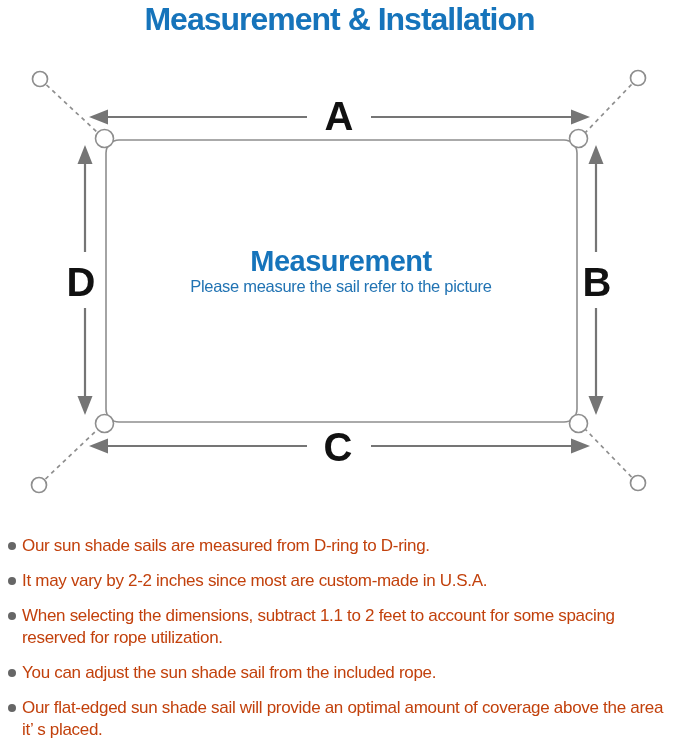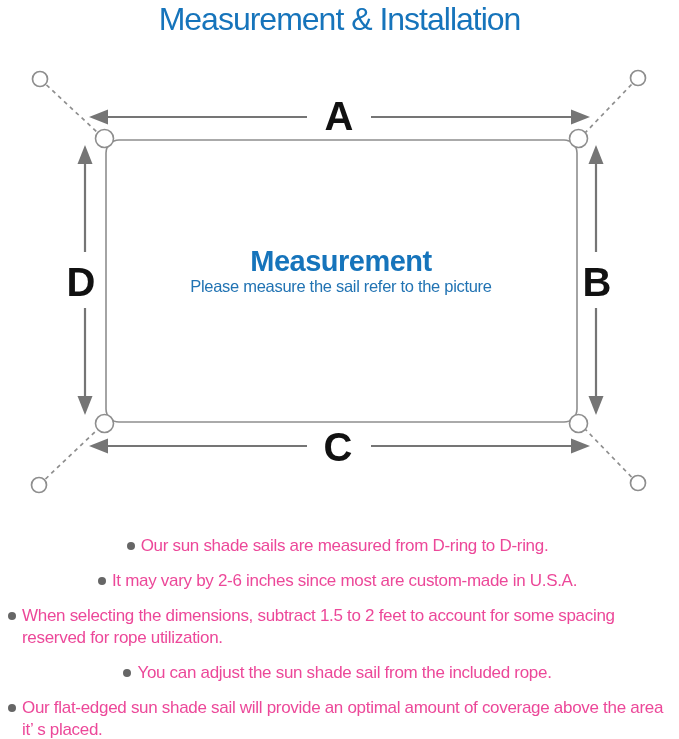--- a/index.html
+++ b/index.html
@@ -15,21 +15,21 @@
     overflow: hidden;
     font-family: "Liberation Sans", sans-serif;
   }
   .page-title {
     position: absolute;
     top: 1px;
     left: 0;
     right: 0;
     text-align: center;
     font-size: 32px;
-    font-weight: normal;
+    font-weight: bold;
     letter-spacing: -1px;
     color: #1674bb;
   }
   .diagram {
     position: absolute;
     top: 0;
     left: 0;
   }
   svg text {
     font-family: "Liberation Sans", sans-serif;
@@ -56,25 +56,24 @@
     left: 0;
     right: 0;
     margin: 0;
     padding: 0 12px 0 0;
     list-style: none;
   }
   .notes li {
     display: flex;
     align-items: flex-start;
     margin-bottom: 13px;
-    color: #ec4899;
+    color: #c2410c;
     font-size: 17px;
     line-height: 22px;
     letter-spacing: -0.3px;
-    justify-content: center;
   }
   .bullet-dot {
     flex: 0 0 auto;
     width: 8px;
     height: 8px;
     border-radius: 50%;
     background: #666666;
     margin: 7px 6px 0 8px;
   }
 </style>
@@ -145,25 +144,25 @@
   <text class="center-caption" x="341" y="292" text-anchor="middle">Please measure the sail refer to the picture</text>
 </svg>
 
 <ul class="notes">
   <li>
     <span class="bullet-dot"></span>
     <span>Our sun shade sails are measured from D-ring to D-ring.</span>
   </li>
   <li>
     <span class="bullet-dot"></span>
-    <span>It may vary by 2-6 inches since most are custom-made in U.S.A.</span>
+    <span>It may vary by 2-2 inches since most are custom-made in U.S.A.</span>
   </li>
   <li>
     <span class="bullet-dot"></span>
-    <span>When selecting the dimensions, subtract 1.5 to 2 feet to account for some spacing reserved for rope utilization.</span>
+    <span>When selecting the dimensions, subtract 1.1 to 2 feet to account for some spacing reserved for rope utilization.</span>
   </li>
   <li>
     <span class="bullet-dot"></span>
     <span>You can adjust the sun shade sail from the included rope.</span>
   </li>
   <li>
     <span class="bullet-dot"></span>
     <span>Our flat-edged sun shade sail will provide an optimal amount of coverage above the area it’ s placed.</span>
   </li>
 </ul>

